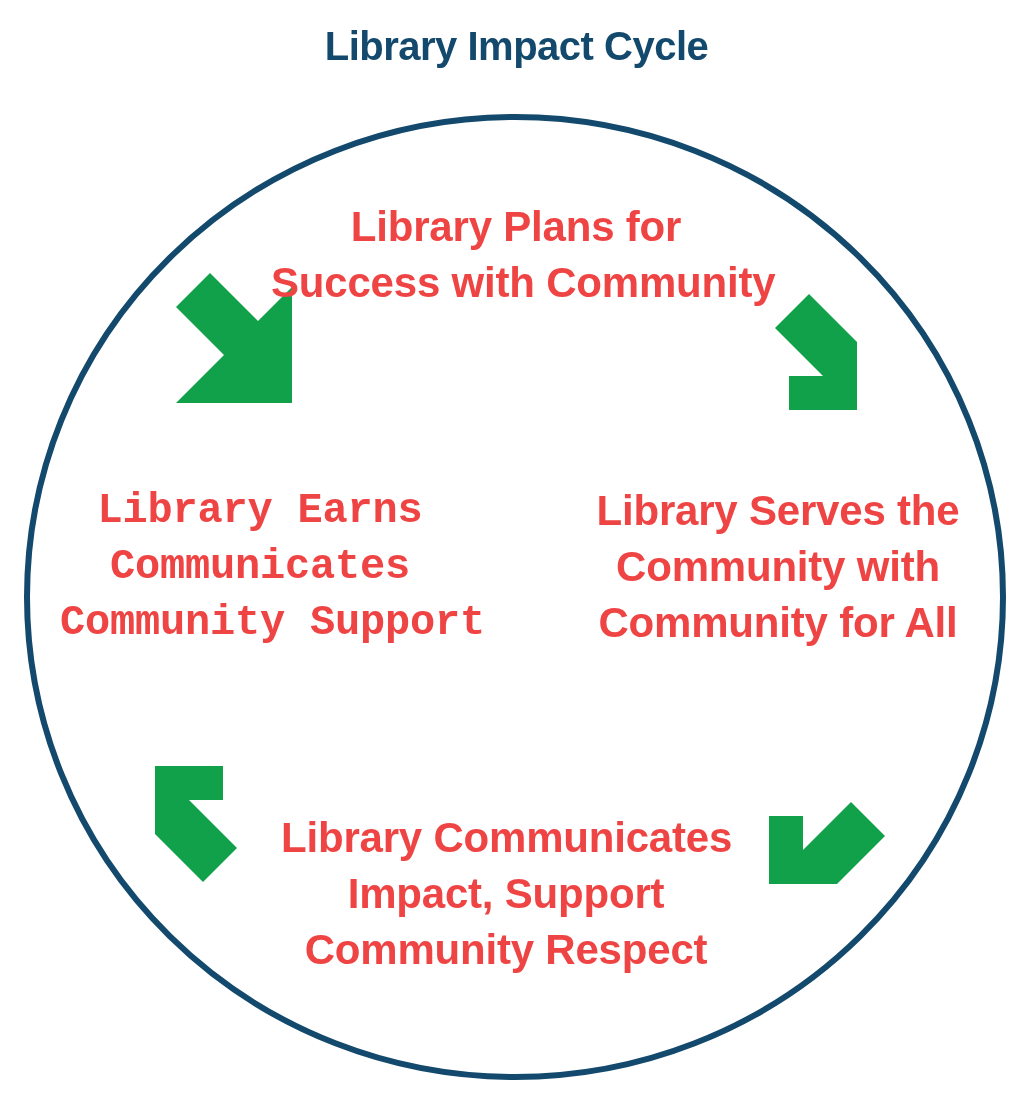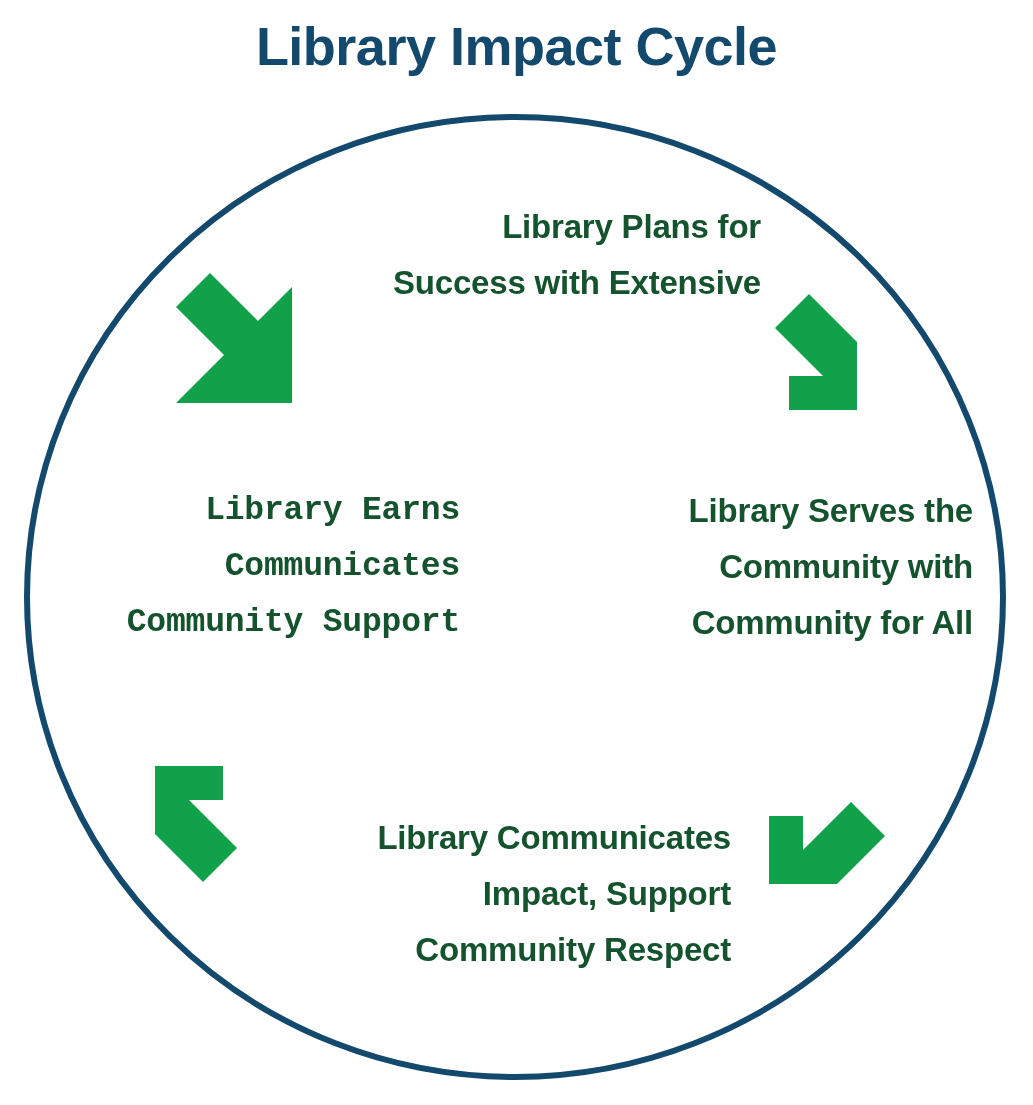--- a/index.html
+++ b/index.html
@@ -20,46 +20,46 @@
     overflow: hidden;
   }
 
   
   #diagram-title {
     position: absolute;
     left: 0;
     top: 14px;
     width: 1033px;
     text-align: center;
-    font-size: 54px;
+    font-size: 40px;
     line-height: 64px;
     font-weight: bold;
     letter-spacing: -0.5px;
     color: #13496C;
     white-space: nowrap;
   }
 
   
   #cycle-svg {
     position: absolute;
     left: 0;
     top: 0;
     width: 1033px;
     height: 1105px;
     display: block;
   }
 
   
   .stage-label {
     position: absolute;
-    color: #14532d;
-    font-size: 33px;
+    color: #ef4444;
+    font-size: 42px;
     line-height: 56px;
     font-weight: bold;
-    text-align: right;
+    text-align: center;
     letter-spacing: -0.2px;
     white-space: nowrap;
   }
   .stage-label .line { display: block; }
 
   #stage-plan {
     left: 271px;
     top: 199px;
     width: 490px;
   }
@@ -107,21 +107,21 @@
     </g>
 
     <g>
       <polygon fill="#11A14A" points="
         155,766 223,766 223,800 189,800 237,848 203,882 155,834 155,766"></polygon>
     </g>
   </svg>
 
   <div class="stage-label" id="stage-plan">
     <span class="line">Library Plans for</span>
-    <span class="line">Success with Extensive</span>
+    <span class="line">Success with Community</span>
   </div>
 
   <div class="stage-label" id="stage-serve">
     <span class="line">Library Serves the</span>
     <span class="line">Community with</span>
     <span class="line">Community for All</span>
   </div>
 
   <div class="stage-label" id="stage-communicate">
     <span class="line">Library Communicates</span>

